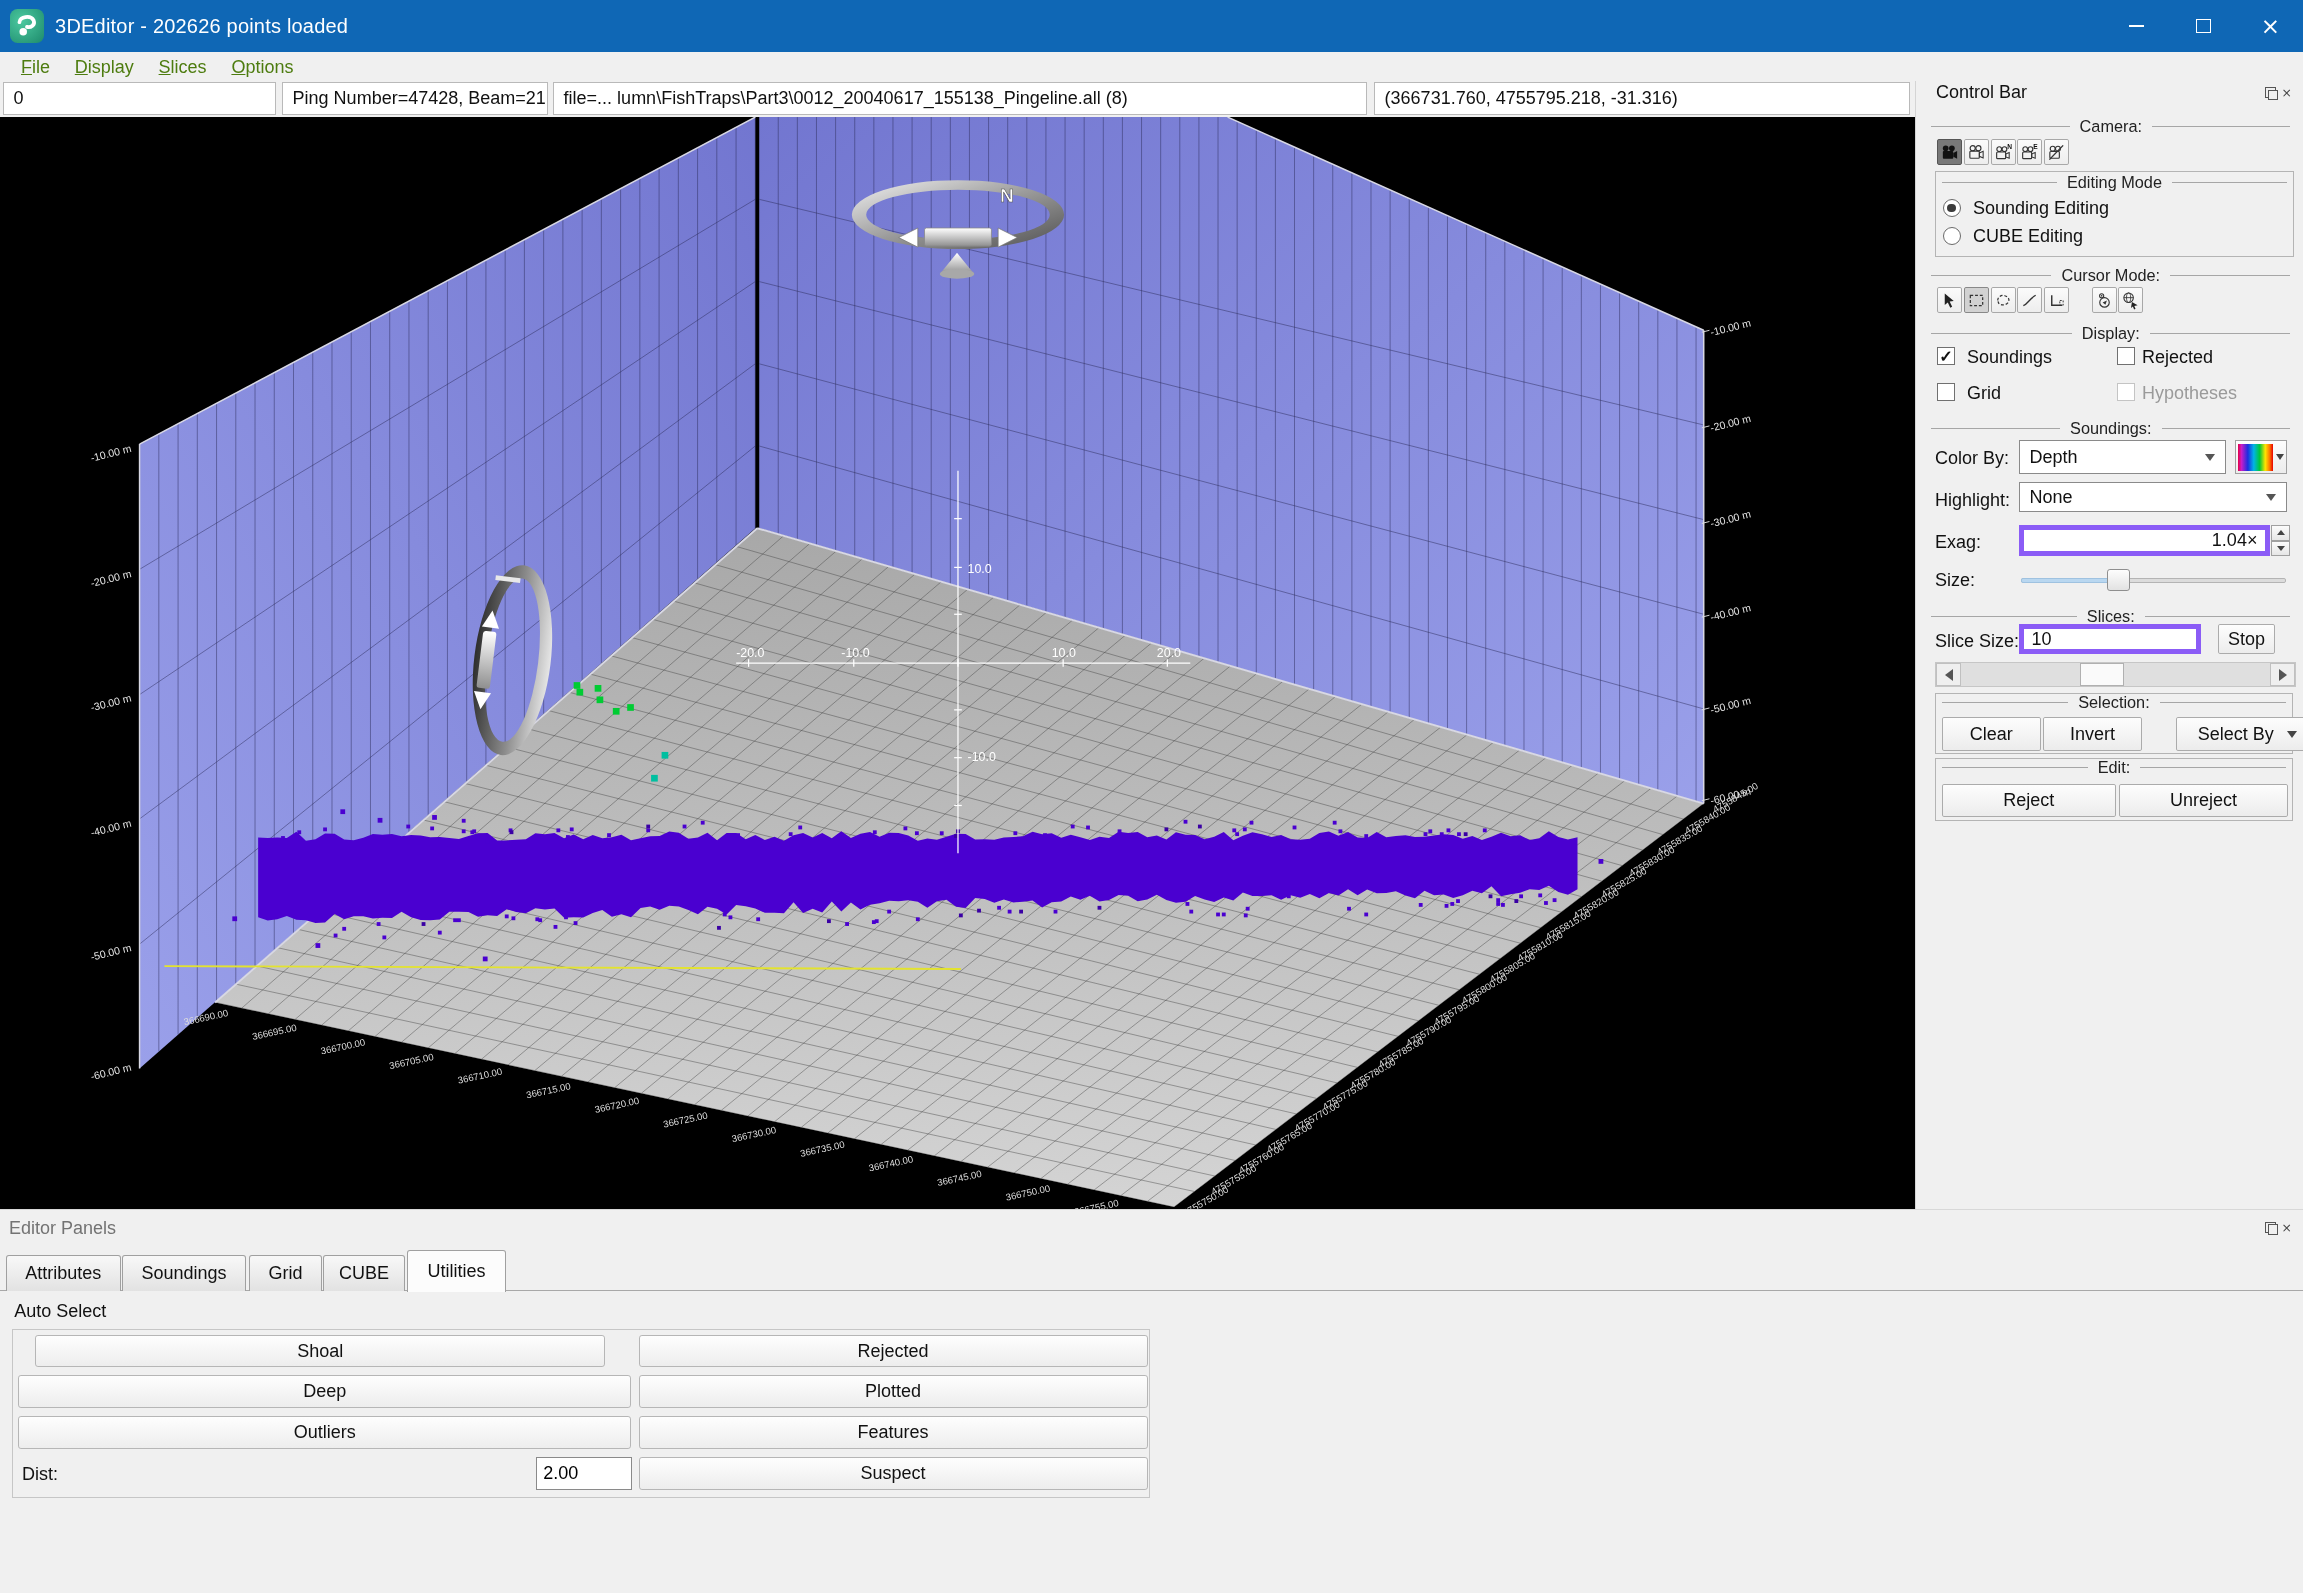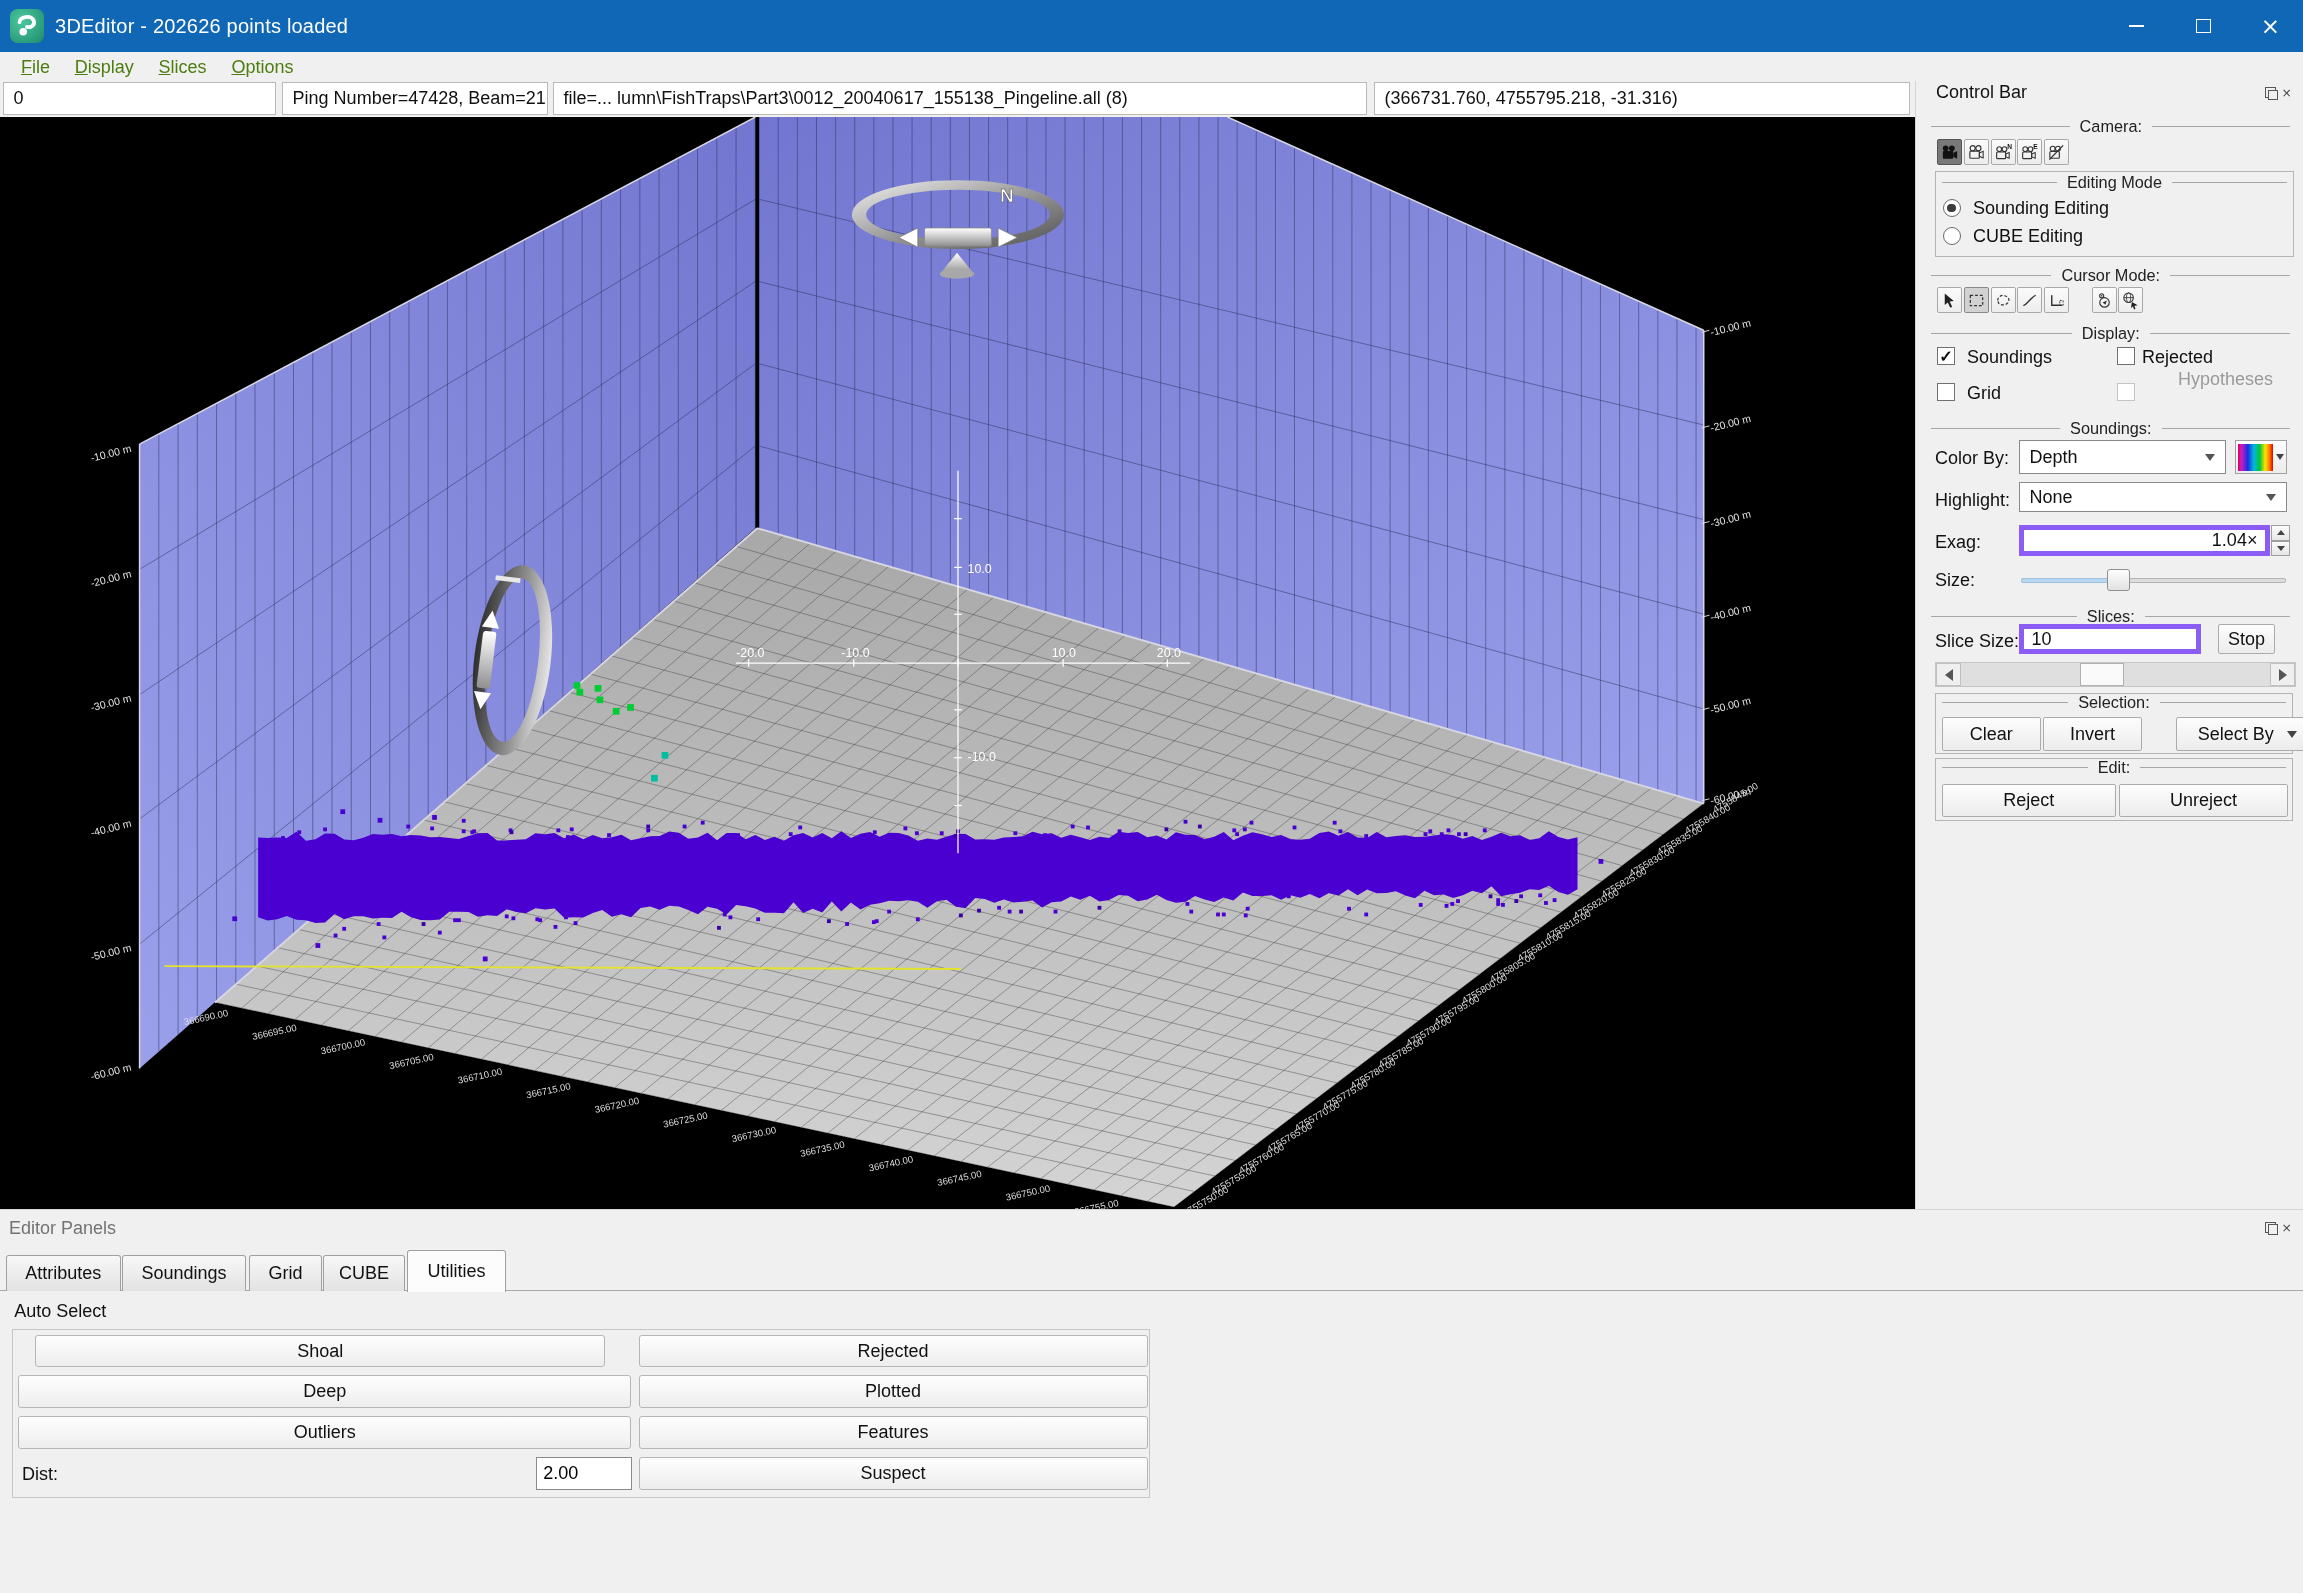--- a/index.html
+++ b/index.html
@@ -693,21 +693,21 @@
         <span class="ln"></span>
     </div>
 
     <div class="cb" style="left:21px;top:266px;">✓</div>
     <div class="clabel" style="left:51px;top:266px;">Soundings</div>
     <div class="cb" style="left:201px;top:266px;"></div>
     <div class="clabel" style="left:226px;top:266px;">Rejected</div>
     <div class="cb" style="left:21px;top:302px;"></div>
     <div class="clabel" style="left:51px;top:302px;">Grid</div>
     <div class="cb dis" style="left:201px;top:302px;"></div>
-    <div class="clabel dis" style="left:226px;top:288px;margin-left:36px;">Hypotheses</div>
+    <div class="clabel dis" style="left:226px;top:302px;">Hypotheses</div>
 
     <div class="sep" style="top:340px;">
       <span class="ln"></span>
         <span class="lbl">Soundings:</span>
         <span class="ln"></span>
     </div>
 
     <div class="flabel" style="left:19px;top:367px;">Color By:</div>
     <div class="combo" style="left:103px;top:359px;width:207px;height:34px;">
       <span>Depth</span>

